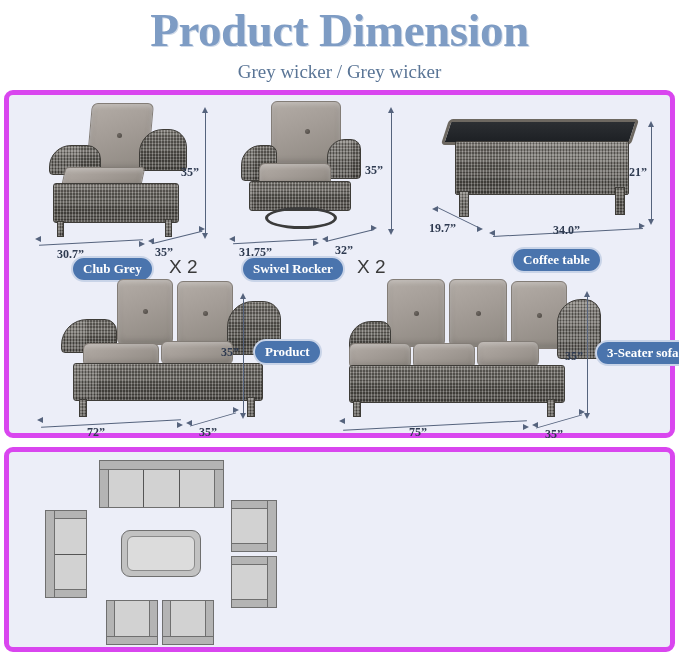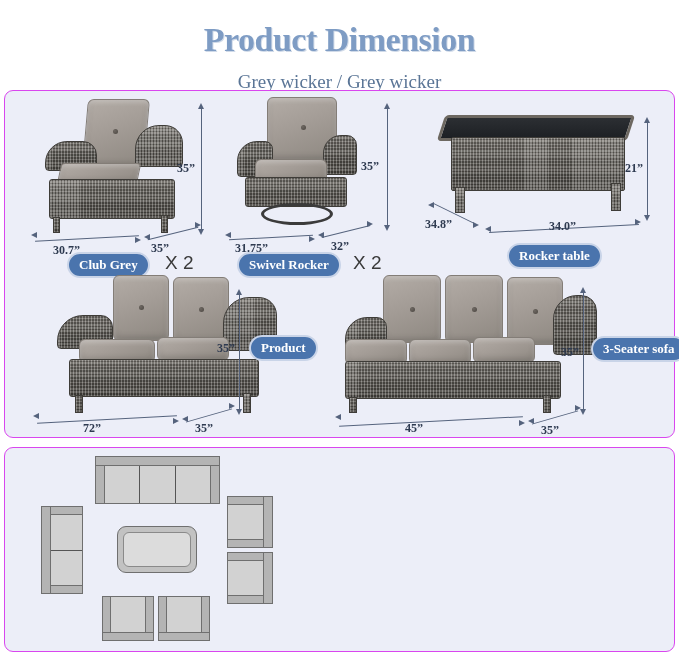--- a/index.html
+++ b/index.html
@@ -9,40 +9,40 @@
     font-family: "Liberation Serif", serif;
     overflow: hidden;
   }
   .page { position: relative; width: 679px; height: 656px; background: #fff; }
 
   
   .header { position: absolute; left: 0; top: 0; width: 679px; height: 88px; text-align: center; }
   .title {
     font-family: "Liberation Serif", serif;
     font-weight: bold;
-    font-size: 34px;
+    font-size: 47px;
     line-height: 52px;
     color: #7e9cc4;
     letter-spacing: -0.5px;
-    padding-top: 14px;
+    padding-top: 4px;
     text-shadow: 1px 1px 0 rgba(120,150,190,0.35);
   }
   .subtitle {
     font-family: "Liberation Serif", serif;
     font-size: 19px;
     line-height: 24px;
     color: #5a7596;
     padding-top: 4px;
   }
 
   
   .panel {
     position: absolute;
     background: #eceef8;
-    border: 1px solid #d946ef;
+    border: 5px solid #d946ef;
     border-radius: 9px;
   }
   #panel-furniture { left: 4px; top: 90px; width: 671px; height: 348px; }
   #panel-bottom    { left: 4px; top: 447px; width: 671px; height: 205px; }
 
   
   .cell { position: absolute; }
 
   
   .furn { position: absolute; }
@@ -209,26 +209,26 @@
         <div class="wick" style="position:absolute;left:22px;top:72px;width:10px;height:26px;"></div>
         <div class="wick" style="position:absolute;left:178px;top:68px;width:10px;height:28px;"></div>
       </div>
       <div class="dimline v" style="left:238px;top:30px;height:96px;"></div>
       <div class="arrow up" style="left:235px;top:26px;"></div>
       <div class="arrow down" style="left:235px;top:124px;"></div>
       <div class="dimtext" style="left:216px;top:70px;">21”</div>
       <div class="dimline h" style="left:22px;top:122px;width:46px;transform:rotate(26deg);"></div>
       <div class="arrow left" style="left:19px;top:111px;"></div>
       <div class="arrow right" style="left:64px;top:131px;"></div>
-      <div class="dimtext" style="left:16px;top:126px;">34.8”</div>
+      <div class="dimtext" style="left:16px;top:126px;">19.7”</div>
       <div class="dimline h" style="left:80px;top:137px;width:150px;transform:rotate(-3deg);"></div>
       <div class="arrow left" style="left:76px;top:135px;"></div>
       <div class="arrow right" style="left:226px;top:128px;"></div>
       <div class="dimtext" style="left:140px;top:128px;">34.0”</div>
-      <div class="badge" style="left:98px;top:152px;">Rocker table</div>
+      <div class="badge" style="left:98px;top:152px;">Coffee table</div>
     </div>
 
     <div class="cell" style="left:0px;top:178px;width:334px;height:166px;">
       <div class="furn" style="left:52px;top:6px;width:222px;height:140px;">
         <div class="cush" style="position:absolute;left:56px;top:0px;width:56px;height:66px;"></div>
         <div class="tuft" style="left:82px;top:30px;"></div>
         <div class="cush" style="position:absolute;left:116px;top:2px;width:56px;height:66px;"></div>
         <div class="tuft" style="left:142px;top:32px;"></div>
         <div class="wick" style="position:absolute;left:0px;top:40px;width:56px;height:34px;border-radius:26px 12px 4px 4px;"></div>
         <div class="wick" style="position:absolute;left:166px;top:22px;width:54px;height:54px;border-radius:26px 18px 4px 4px;"></div>
@@ -270,21 +270,21 @@
         <div class="wick" style="position:absolute;left:4px;top:122px;width:8px;height:16px;"></div>
         <div class="wick" style="position:absolute;left:198px;top:120px;width:8px;height:18px;"></div>
       </div>
       <div class="dimline v" style="left:248px;top:22px;height:120px;"></div>
       <div class="arrow up" style="left:245px;top:18px;"></div>
       <div class="arrow down" style="left:245px;top:140px;"></div>
       <div class="dimtext" style="left:226px;top:76px;">35”</div>
       <div class="dimline h" style="left:4px;top:152px;width:184px;transform:rotate(-3deg);"></div>
       <div class="arrow left" style="left:0px;top:145px;"></div>
       <div class="arrow right" style="left:184px;top:151px;"></div>
-      <div class="dimtext" style="left:70px;top:152px;">45”</div>
+      <div class="dimtext" style="left:70px;top:152px;">75”</div>
       <div class="dimline h" style="left:196px;top:148px;width:48px;transform:rotate(-16deg);"></div>
       <div class="arrow left" style="left:193px;top:149px;"></div>
       <div class="arrow right" style="left:240px;top:136px;"></div>
       <div class="dimtext" style="left:206px;top:154px;">35”</div>
       <div class="badge" style="left:256px;top:67px;">3-Seater sofa</div>
     </div>
 
   </div>
 
   <div class="panel" id="panel-bottom">

